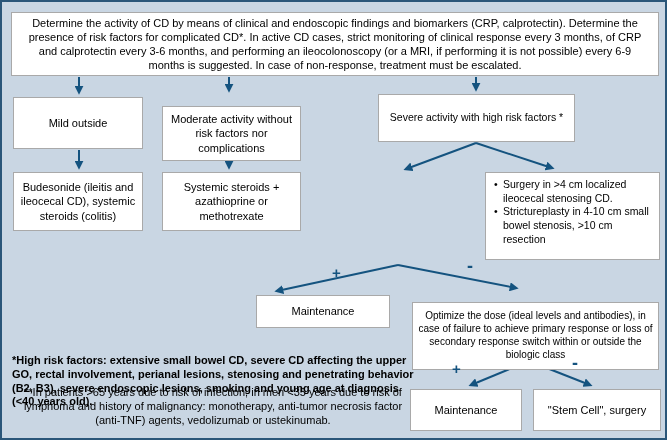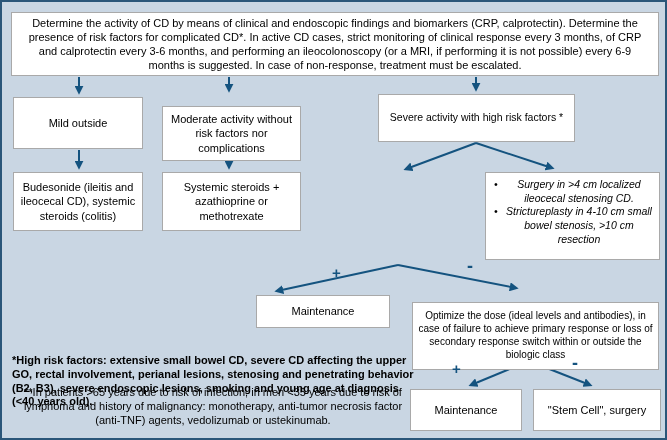--- a/index.html
+++ b/index.html
@@ -19,21 +19,21 @@
     text-align:center; font-size:11px; line-height:1.28; color:var(--text);
   }
   .node.small{font-size:10.5px;}
   .node.nowrap{white-space:nowrap;}
   .arrows{position:absolute; left:0; top:0; width:667px; height:440px; pointer-events:none;}
   .arrows line{stroke:var(--arrow); stroke-width:2;}
   .pm{
     position:absolute; color:var(--arrow); font-weight:bold; font-size:15px; line-height:1;
   }
   .pm.minus{font-size:18px;}
-  .bullets{margin:0; padding:0; list-style:none; text-align:center; font-size:10.5px; line-height:1.3;font-style:italic;}
+  .bullets{margin:0; padding:0; list-style:none; text-align:left; font-size:10.5px; line-height:1.3;}
   .bullets li{position:relative; padding-left:11px;}
   .bullets li::before{content:"\2022"; position:absolute; left:2px;}
   .footnote{
     position:absolute; left:10px; width:402px; text-align:left;
     font-size:11px; line-height:1.25; color:var(--text);
   }
 </style>
 </head>
 <body>
 

